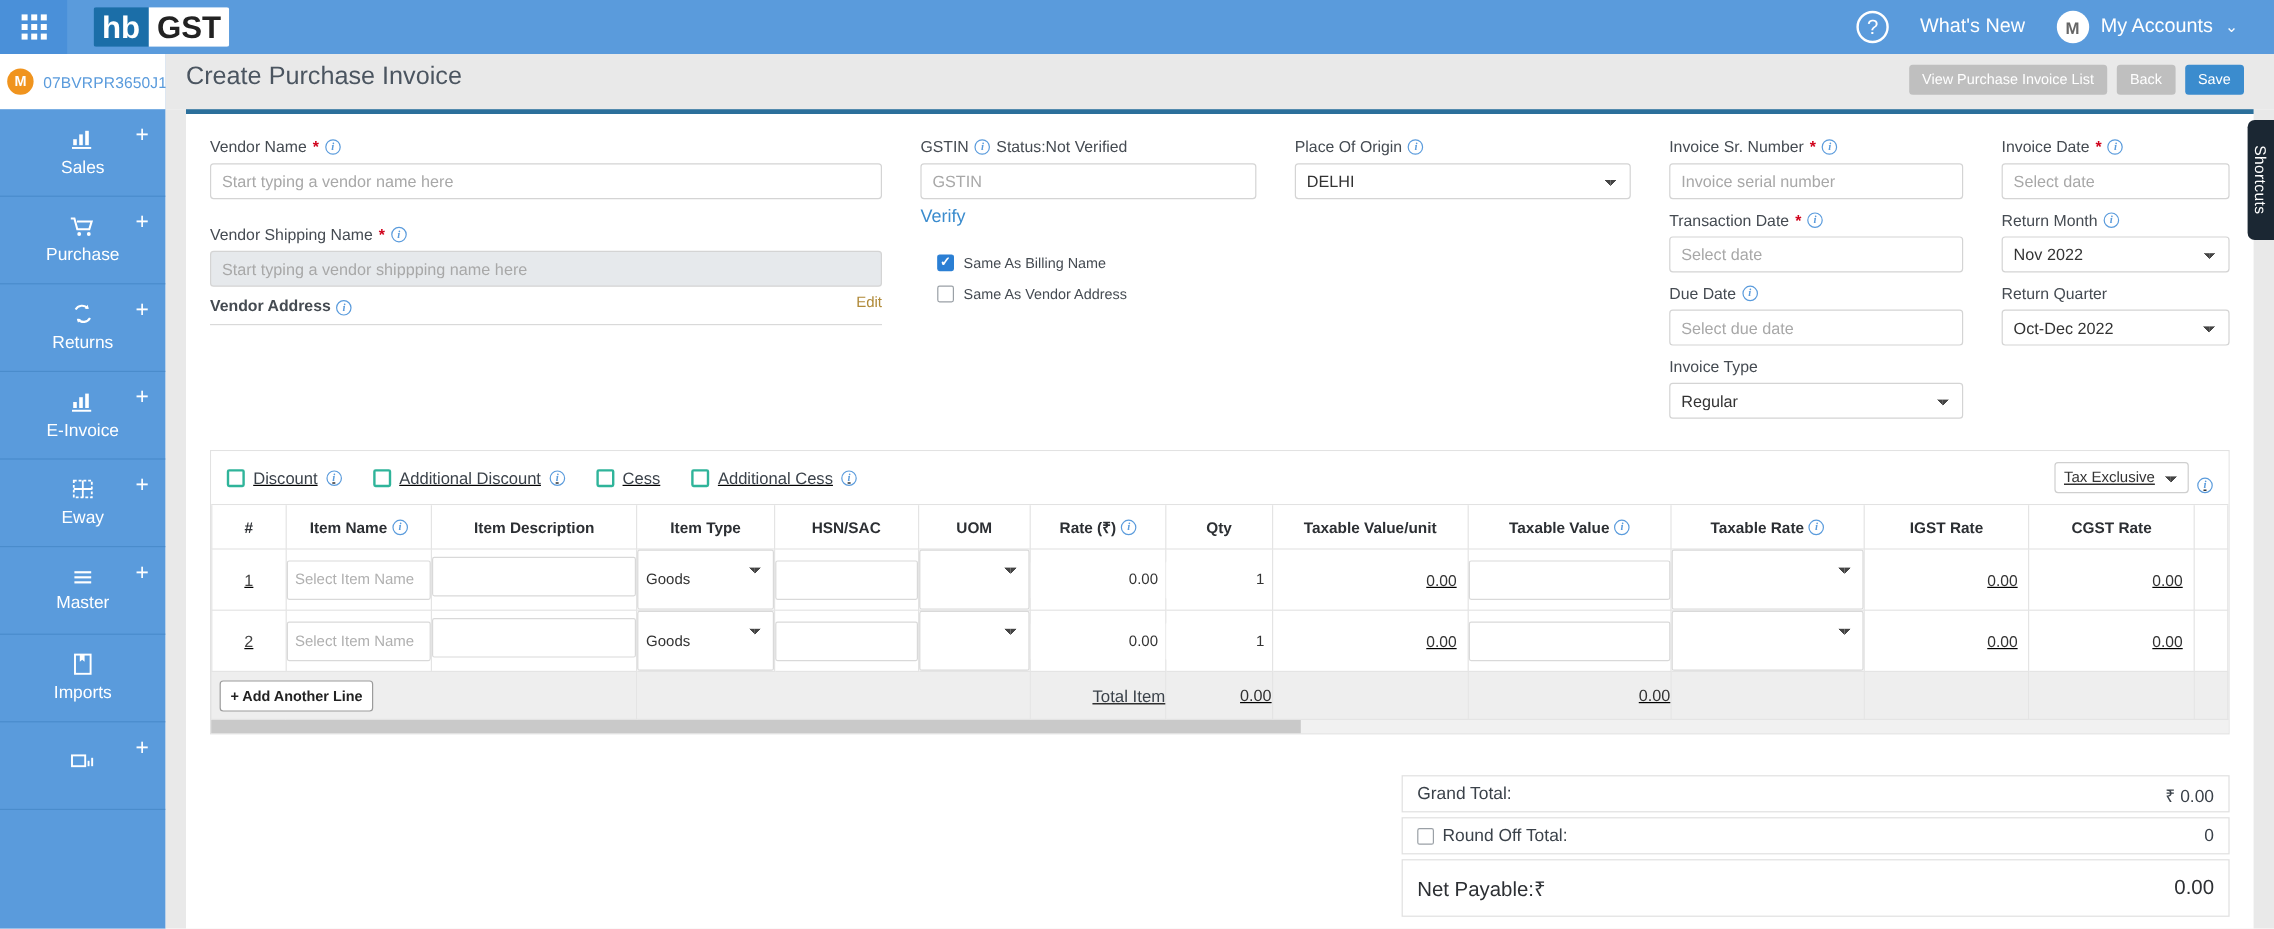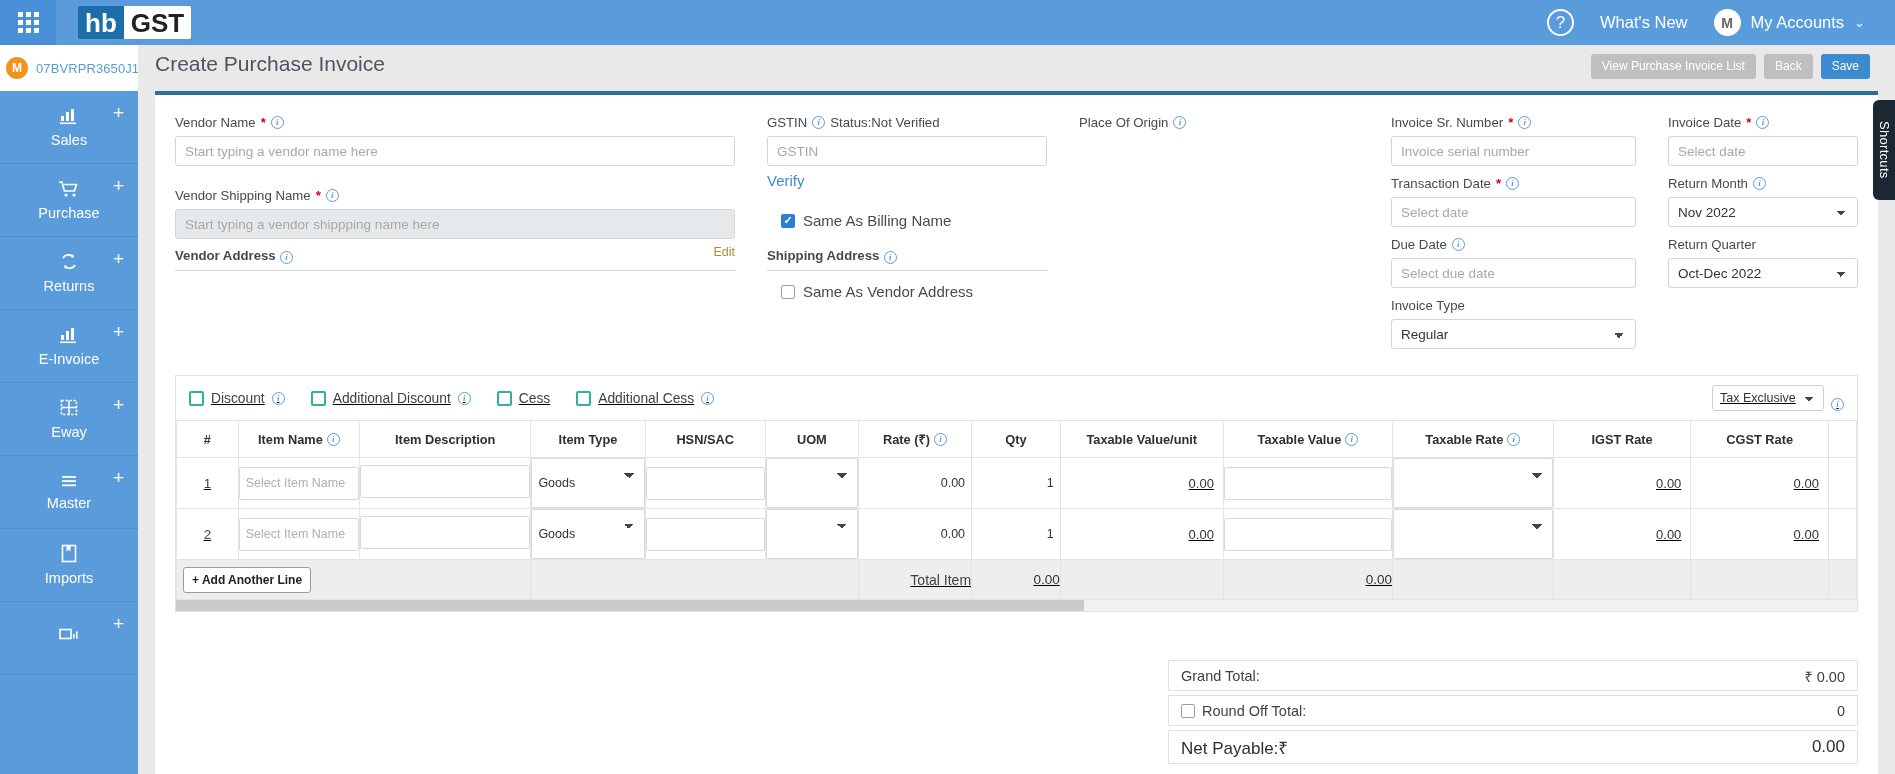--- a/index.html
+++ b/index.html
@@ -147,21 +147,21 @@
   .mt22 { margin-top: 22px; }
   .verify-link {
     color: #3b8cce; font-size: 15px; margin-top: 6px; cursor: pointer;
     display: inline-block;
   }
   .edit-link {
     color: #b08a38; font-size: 12.5px; cursor: pointer;
     float: right; margin-top: -1px;
   }
   .hr-line { border-bottom: 1px solid #d9d9d9; margin-top: 6px; }
-  .chk-row { display: flex; align-items: center; gap: 8px; font-size: 15px; color: #454b52; padding-left: 14px; }
+  .chk-row { display: flex; gap: 8px; font-size: 12px; color: #454b52; padding-left: 14px; }
   .chkbox {
     width: 14px; height: 14px; border: 1px solid #9aa0a6; border-radius: 2px;
     background: #fff; flex: none; cursor: pointer;
   }
   .chkbox.checked {
     background: #2b7fd4; border-color: #2b7fd4;
     display: flex; align-items: center; justify-content: center;
   }
   .chkbox.checked::after {
     content: "✓"; color: #fff; font-size: 11px; line-height: 1; font-weight: bold;
@@ -239,21 +239,21 @@
 
   
   .totals {
     position: absolute; right: 20px; bottom: 6px; width: 690px;
   }
   .trow {
     display: flex; align-items: center; justify-content: space-between;
     border: 1px solid #e0e0e0; height: 31px; padding: 0 12px; background: #fff;
     font-size: 14.5px; color: #3b424a; margin-bottom: 4px;
   }
-  .trow.big { height: 34px; font-size: 17px; color: #2c2f33; }
+  .trow.big { height: 48px; font-size: 17px; color: #2c2f33; }
   .trow .lft { display: flex; align-items: center; gap: 7px; }
 
   
   .shortcuts {
     position: absolute; right: 0; top: 100px; width: 22px; height: 100px;
     background: #1b2733; color: #fff; border-radius: 6px 0 0 6px;
     writing-mode: vertical-rl; text-orientation: mixed;
     display: flex; align-items: center; justify-content: center;
     font-size: 13px; cursor: pointer; letter-spacing: .3px; z-index: 5;
   }
@@ -445,37 +445,35 @@
             <span class="status-txt">Status:Not Verified</span>
           </div>
           <input class="inp" placeholder="GSTIN" style="">
           <div class="verify-link">Verify</div>
 
           <div class="chk-row" style="margin-top:22px;">
             <span class="chkbox checked"></span>
             <span>Same As Billing Name</span>
           </div>
 
-          <div style="margin-top:17px;">
-            <span class="addr-label">Shipping Address</span>
-            <span class="info-i">i</span>
-            <div class="hr-line"></div>
-          </div>
 
           <div class="chk-row" style="margin-top:12px;">
             <span class="chkbox"></span>
             <span>Same As Vendor Address</span>
           </div>
         </div>
 
         <div>
           <div class="fld-label">
             <span>Place Of Origin</span>
             <span class="info-i">i</span>
           </div>
+          <select class="sel">
+            <option>DELHI</option>
+          </select>
         </div>
 
         <div>
           <div class="fld-label">
             <span>Invoice Sr. Number</span>
               <span class="req">*</span>
             <span class="info-i">i</span>
           </div>
           <input class="inp" placeholder="Invoice serial number" style="">
 

